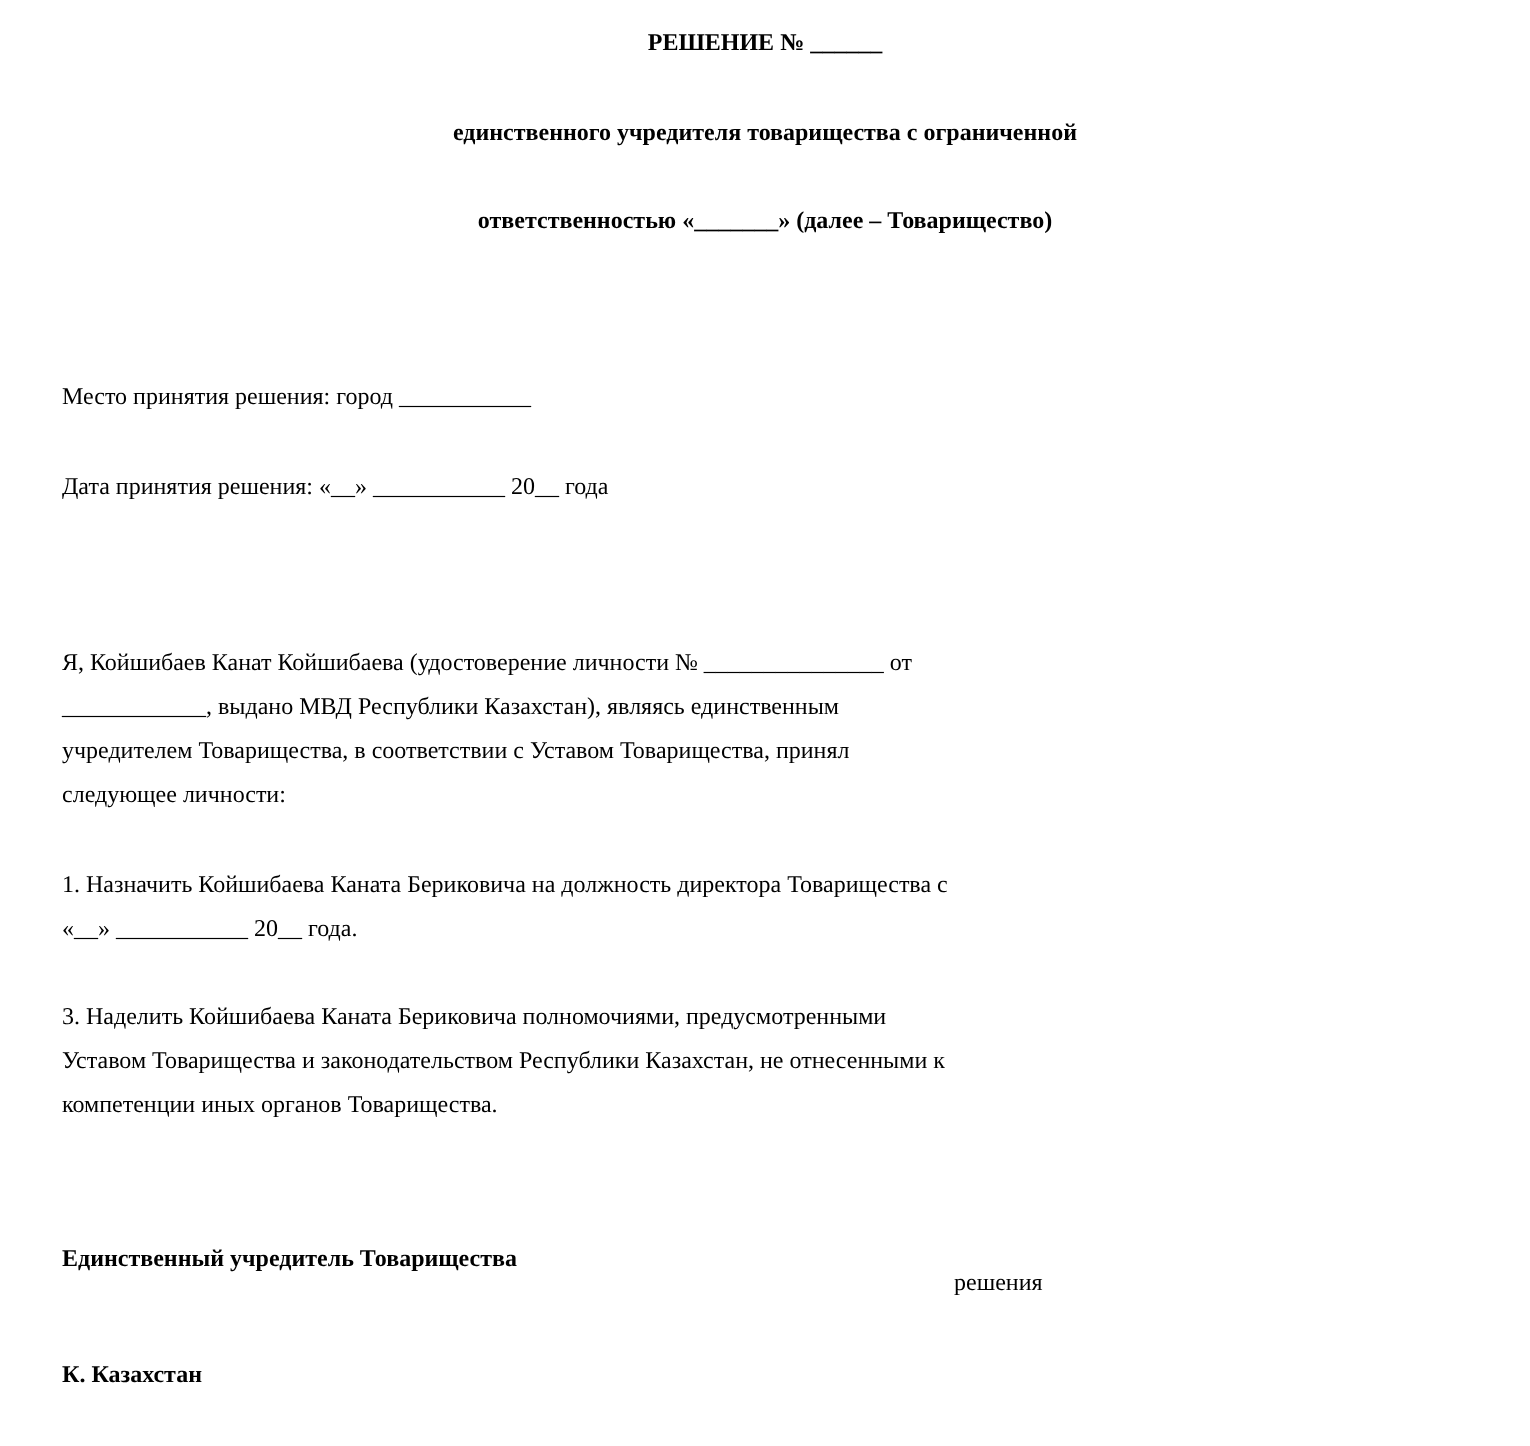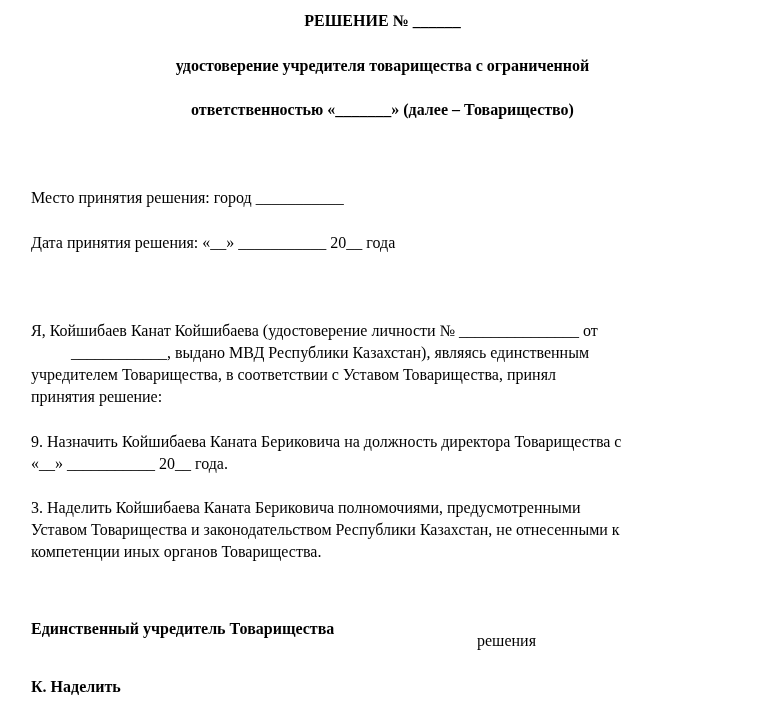--- a/index.html
+++ b/index.html
@@ -11,61 +11,61 @@
       width: 765px;
       height: 723px;
       position: relative;
       overflow: hidden;
       font-family: "Liberation Serif", "DejaVu Serif", serif;
       color: #000000;
     }
     .line {
       position: absolute;
       white-space: pre;
-      font-size: 16px;
+      font-size: 12px;
       line-height: 22px;
     }
     .title {
       font-weight: bold;
       left: 0;
       width: 765px;
       text-align: center;
     }
     .body-text {
       left: 31px;
     }
     .bold { font-weight: bold; }
   </style>
 </head>
 <body>
 
 <div>
   <div class="line title" style="top:10px;">РЕШЕНИЕ № ______</div>
-  <div class="line title" style="top:55px;">удостоверение учредителя товарищества с ограниченной</div>
+  <div class="line title" style="top:55px;">единственного учредителя товарищества с ограниченной</div>
   <div class="line title" style="top:99px;">ответственностью «_______» (далее – Товарищество)</div>
 
   <div class="line body-text" style="top:187px;">Место принятия решения: город ___________</div>
   <div class="line body-text" style="top:232px;">Дата принятия решения: «__» ___________ 20__ года</div>
 
   <div>
     <div class="line body-text" style="top:320px;">Я, Койшибаев Канат Койшибаева (удостоверение личности № _______________ от</div>
-    <div class="line body-text" style="top:342px;margin-left:40px;">____________, выдано МВД Республики Казахстан), являясь единственным</div>
+    <div class="line body-text" style="top:342px;">____________, выдано МВД Республики Казахстан), являясь единственным</div>
     <div class="line body-text" style="top:364px;">учредителем Товарищества, в соответствии с Уставом Товарищества, принял</div>
-    <div class="line body-text" style="top:386px;">принятия решение:</div>
+    <div class="line body-text" style="top:386px;">следующее личности:</div>
   </div>
 
   <div>
-    <div class="line body-text" style="top:431px;">9. Назначить Койшибаева Каната Бериковича на должность директора Товарищества с</div>
+    <div class="line body-text" style="top:431px;">1. Назначить Койшибаева Каната Бериковича на должность директора Товарищества с</div>
     <div class="line body-text" style="top:453px;">«__» ___________ 20__ года.</div>
   </div>
 
   <div>
     <div class="line body-text" style="top:497px;">3. Наделить Койшибаева Каната Бериковича полномочиями, предусмотренными</div>
     <div class="line body-text" style="top:519px;">Уставом Товарищества и законодательством Республики Казахстан, не отнесенными к</div>
     <div class="line body-text" style="top:541px;">компетенции иных органов Товарищества.</div>
   </div>
 
   <div>
     <div class="line body-text bold" style="top:618px;">Единственный учредитель Товарищества</div>
     <div class="line" style="top:630px; left:477px;">решения</div>
-    <div class="line body-text bold" style="top:676px;">К. Наделить</div>
+    <div class="line body-text bold" style="top:676px;">К. Казахстан</div>
   </div>
 </div>
 
 </body></html>

